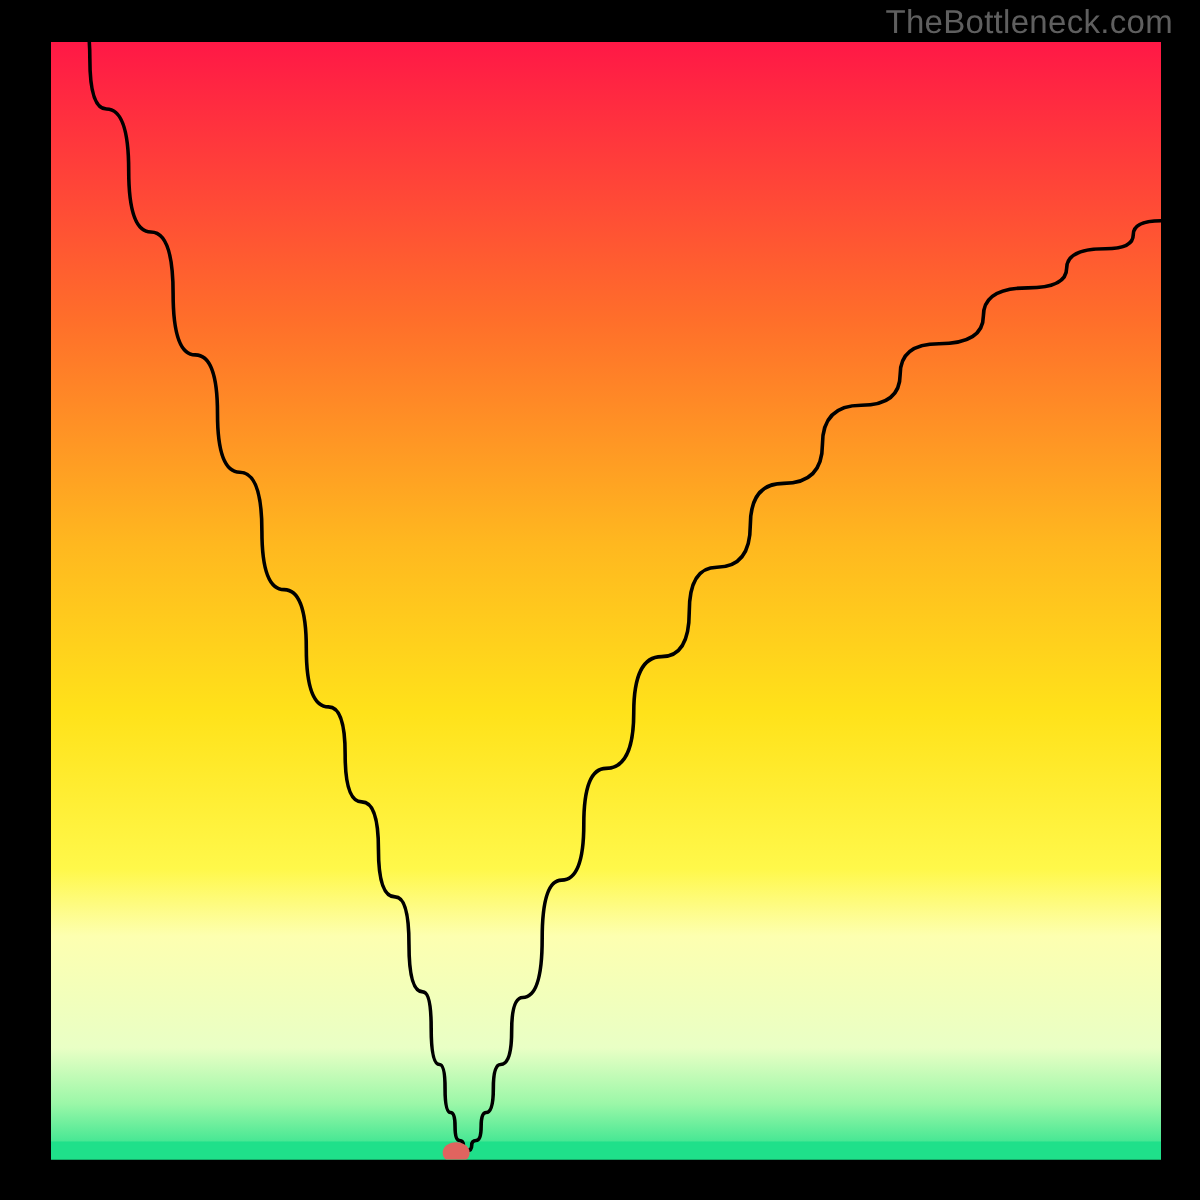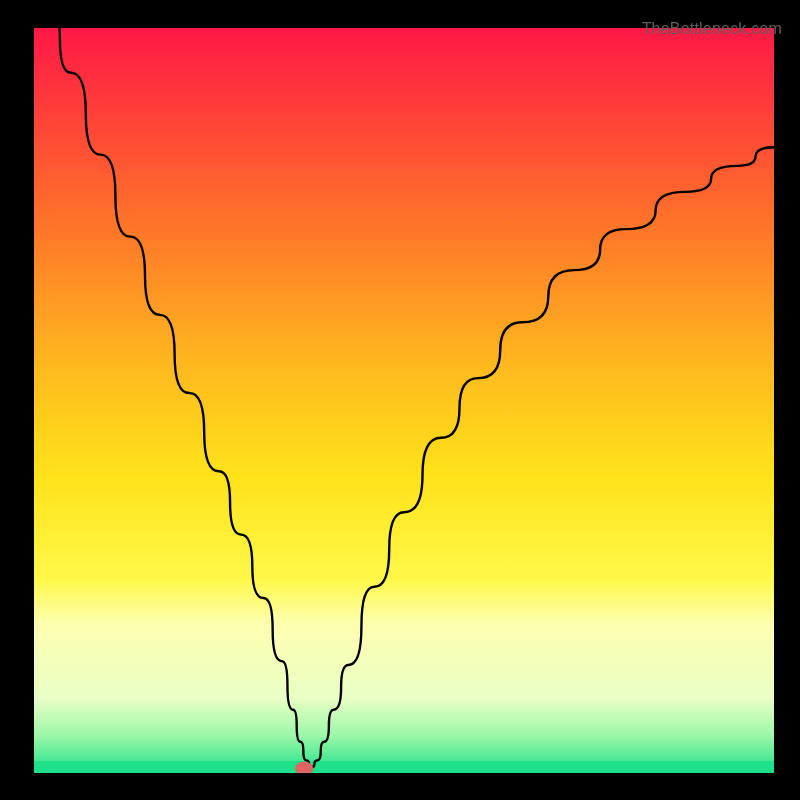--- a/index.html
+++ b/index.html
@@ -12,24 +12,24 @@
     font-family: Arial, Helvetica, sans-serif;
   }
   .frame {
     width: 800px;
     height: 800px;
     background: #000;
     position: relative;
   }
   .watermark {
     position: absolute;
-    top: 20px;
+    top: 2px;
     right: 18px;
     color: #5f5f5f;
-    font-size: 16px;
+    font-size: 22px;
     font-weight: 400;
     letter-spacing: 0.2px;
     z-index: 10;
   }
   svg {
     display: block;
   }
 </style>
 </head>
 <body>

